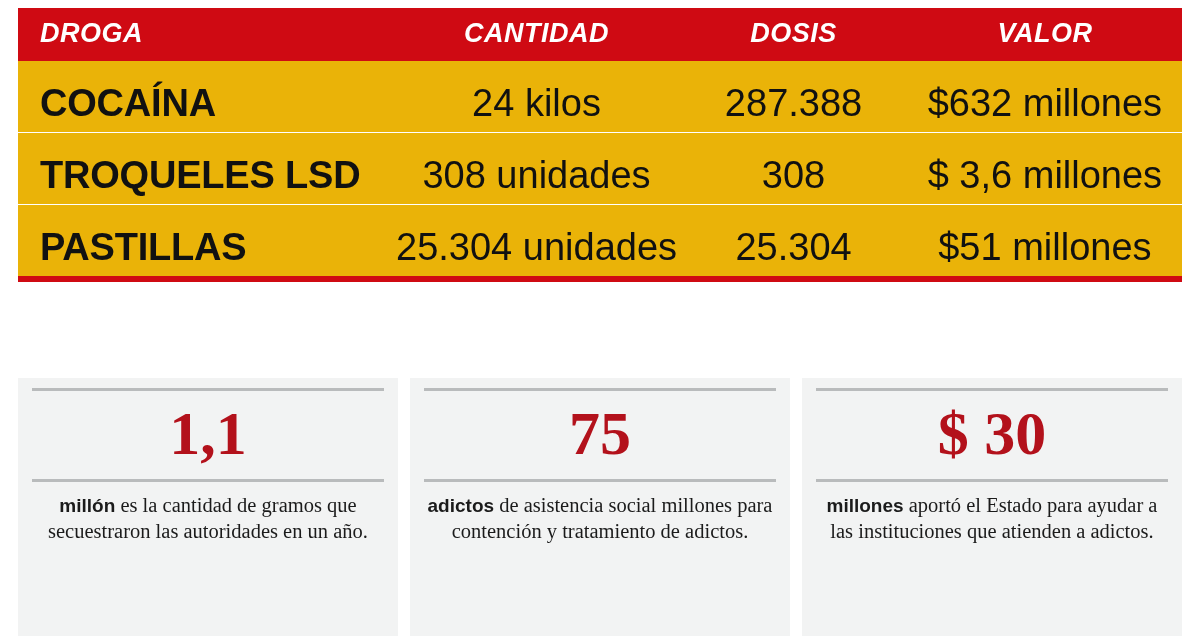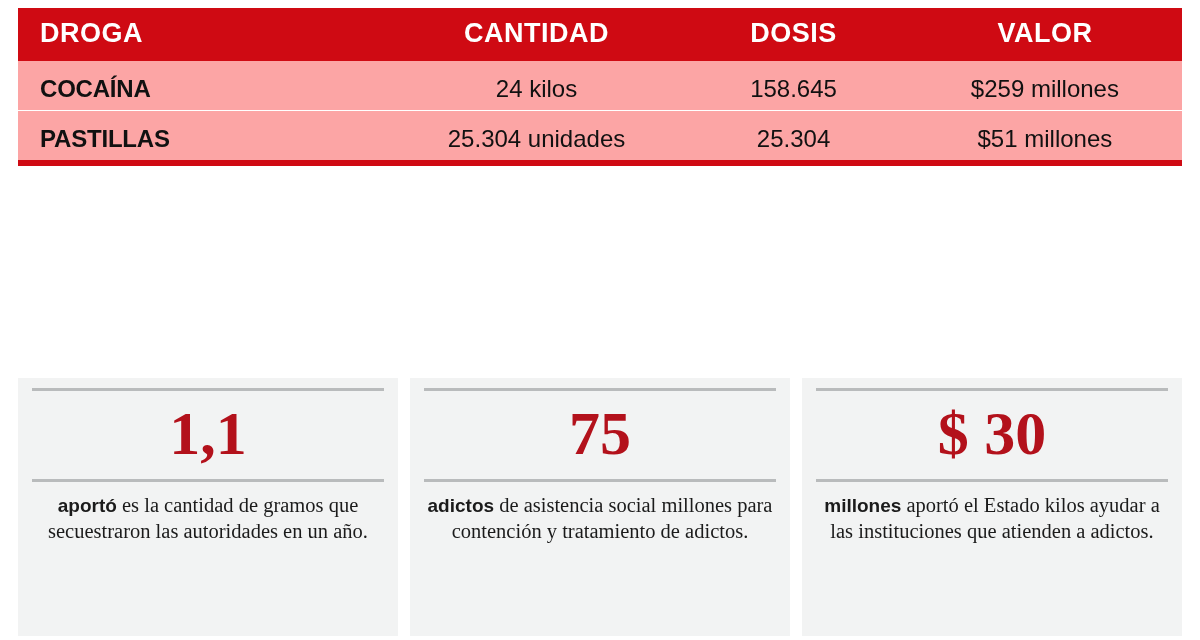--- a/index.html
+++ b/index.html
@@ -37,30 +37,31 @@
   table.data thead th {
     background: #cf0a13;
     color: #ffffff;
     font-family: "Liberation Sans", sans-serif;
     font-weight: bold;
     font-size: 27px;
     letter-spacing: 0.5px;
     padding: 10px 0 12px 0;
     text-align: center;
     font-stretch: condensed;
+    font-style: italic;
   }
   table.data thead th.col-droga {
     text-align: left;
     padding-left: 22px;
   }
   table.data tbody td {
-    background: #fca5a5;
-    font-size: 24px;
+    background: #eab308;
+    font-size: 38px;
     color: #111111;
-    padding: 14px 0 7px 0;
+    padding: 21px 0 7px 0;
     text-align: center;
     border-bottom: 1px solid #ffffff;
   }
   table.data tbody td.col-droga {
     text-align: left;
     padding-left: 22px;
     font-weight: bold;
     letter-spacing: -0.2px;
   }
   table.data tbody tr:last-child td {
@@ -137,53 +138,59 @@
           <th class="col-droga" style="width:31%">DROGA</th>
           <th style="width:25%">CANTIDAD</th>
           <th style="width:20%">DOSIS</th>
           <th style="width:24%">VALOR</th>
         </tr>
       </thead>
       <tbody>
         <tr>
           <td class="col-droga">COCAÍNA</td>
           <td>24 kilos</td>
-          <td>158.645</td>
-          <td>$259 millones</td>
+          <td>287.388</td>
+          <td>$632 millones</td>
+        </tr>
+        <tr>
+          <td class="col-droga">TROQUELES LSD</td>
+          <td>308 unidades</td>
+          <td>308</td>
+          <td>$ 3,6 millones</td>
         </tr>
         <tr>
           <td class="col-droga">PASTILLAS</td>
           <td>25.304 unidades</td>
           <td>25.304</td>
           <td>$51 millones</td>
         </tr>
       </tbody>
     </table>
     <div class="table-bottom-rule"></div>
   </div>
 
   <div class="cards">
 
     <div class="card">
       <div class="card-top-rule"></div>
       <div class="card-figure">1,1</div>
       <div class="card-mid-rule"></div>
-      <div class="card-text"><b>aportó</b><span> es la cantidad de gramos que secuestraron las autoridades en un año.</span></div>
+      <div class="card-text"><b>millón</b><span> es la cantidad de gramos que secuestraron las autoridades en un año.</span></div>
     </div>
 
 
     <div class="card">
       <div class="card-top-rule"></div>
       <div class="card-figure">75</div>
       <div class="card-mid-rule"></div>
       <div class="card-text"><b>adictos</b><span> de asistencia social millones para contención y tratamiento de adictos.</span></div>
     </div>
 
     <div class="card">
       <div class="card-top-rule"></div>
       <div class="card-figure">$ 30</div>
       <div class="card-mid-rule"></div>
-      <div class="card-text"><b>millones</b><span> aportó el Estado kilos ayudar a las instituciones que atienden a adictos.</span></div>
+      <div class="card-text"><b>millones</b><span> aportó el Estado para ayudar a las instituciones que atienden a adictos.</span></div>
     </div>
 
   </div>
 
 </div>
 
 </body></html>

